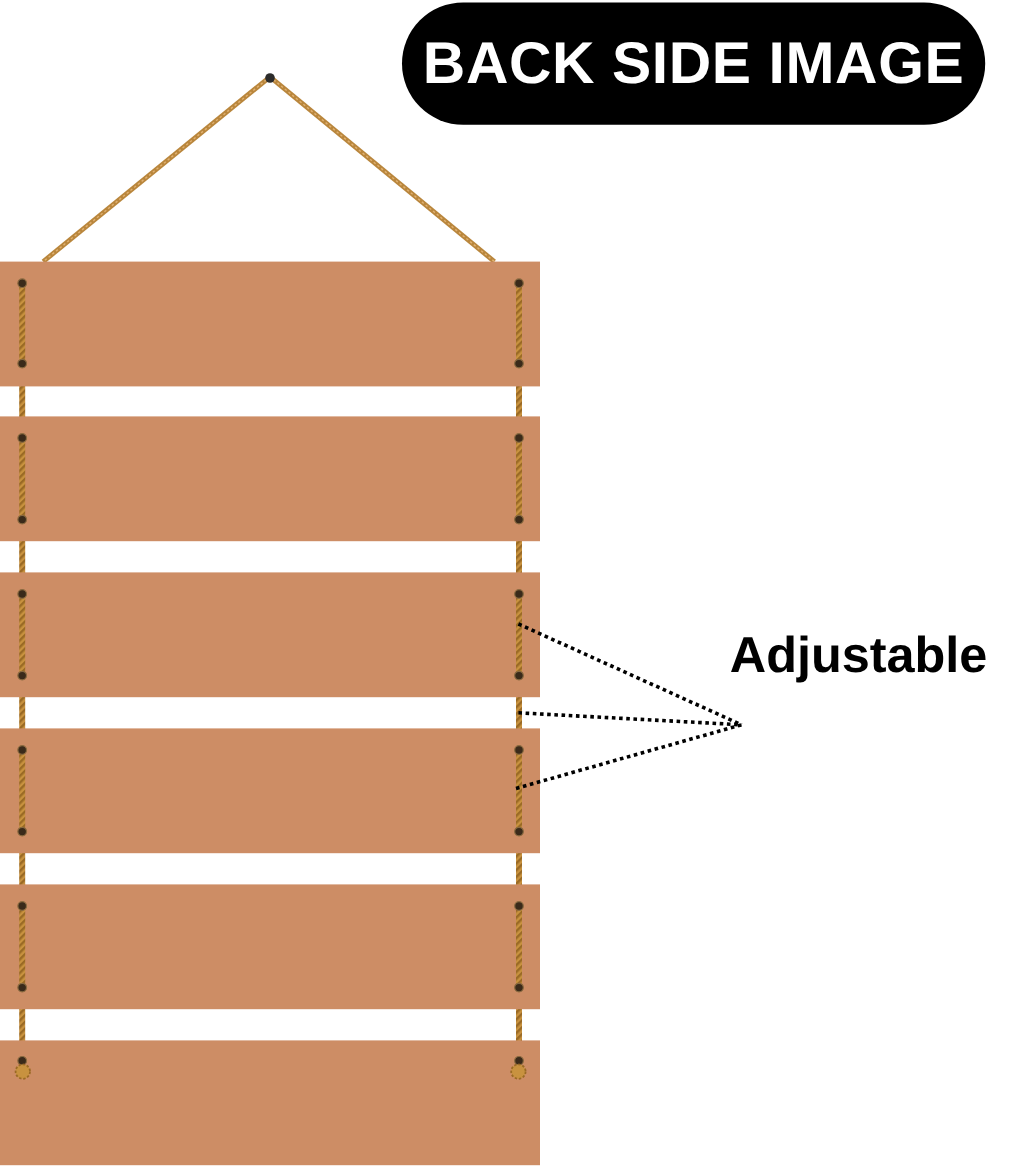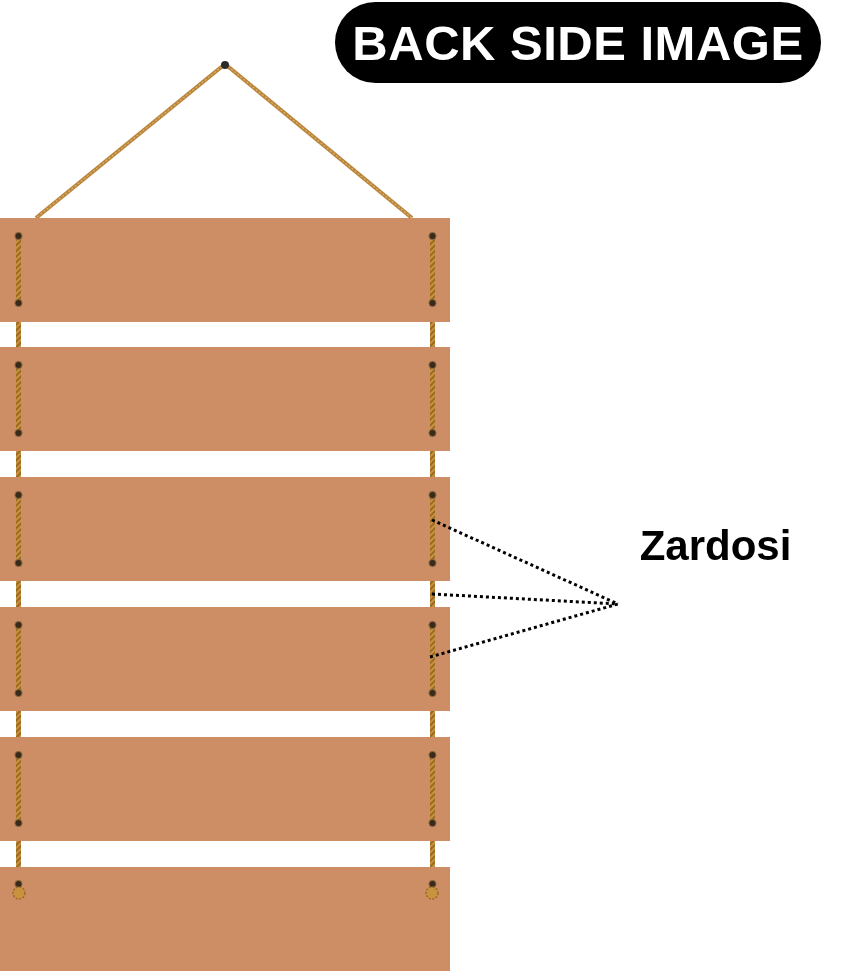--- a/index.html
+++ b/index.html
@@ -1,17 +1,17 @@
 <!DOCTYPE html>
 <html><head>
 <meta charset="utf-8">
 <style>
   html,body{margin:0;padding:0;background:#ffffff;}
   body{width:841px;height:972px;position:relative;overflow:hidden;font-family:"Liberation Sans",sans-serif;}
-  .pill{position:absolute;left:335px;top:2px;width:486px;height:81px;background:#000;border-radius:51px;display:flex;align-items:center;justify-content:center;}
+  .pill{position:absolute;left:335px;top:2px;width:486px;height:102px;background:#000;border-radius:51px;display:flex;align-items:center;justify-content:center;}
   .pill span{color:#fff;font-weight:bold;font-size:49px;letter-spacing:0.5px;font-family:"Liberation Sans",sans-serif;}
   .callout{position:absolute;left:590px;top:518px;width:251px;text-align:center;font-weight:bold;font-size:42px;line-height:55px;color:#000;font-family:"Liberation Sans",sans-serif;}
   svg.art{position:absolute;left:0;top:0;}
 </style>
 </head>
 <body>
 
 <div class="pill">
   <span>BACK SIDE IMAGE</span>
 </div>
@@ -90,14 +90,14 @@
   </g>
 
   <g stroke="#000" stroke-width="3" stroke-dasharray="3 3" fill="none">
     <line x1="432" y1="520" x2="618" y2="604"></line>
     <line x1="432" y1="594" x2="618" y2="604"></line>
     <line x1="430" y1="657" x2="618" y2="604"></line>
   </g>
 </svg>
 
 <div class="callout">
-  <div>Zardosi</div>
+  <div>Adjustable</div>
 </div>
 
 </body></html>

